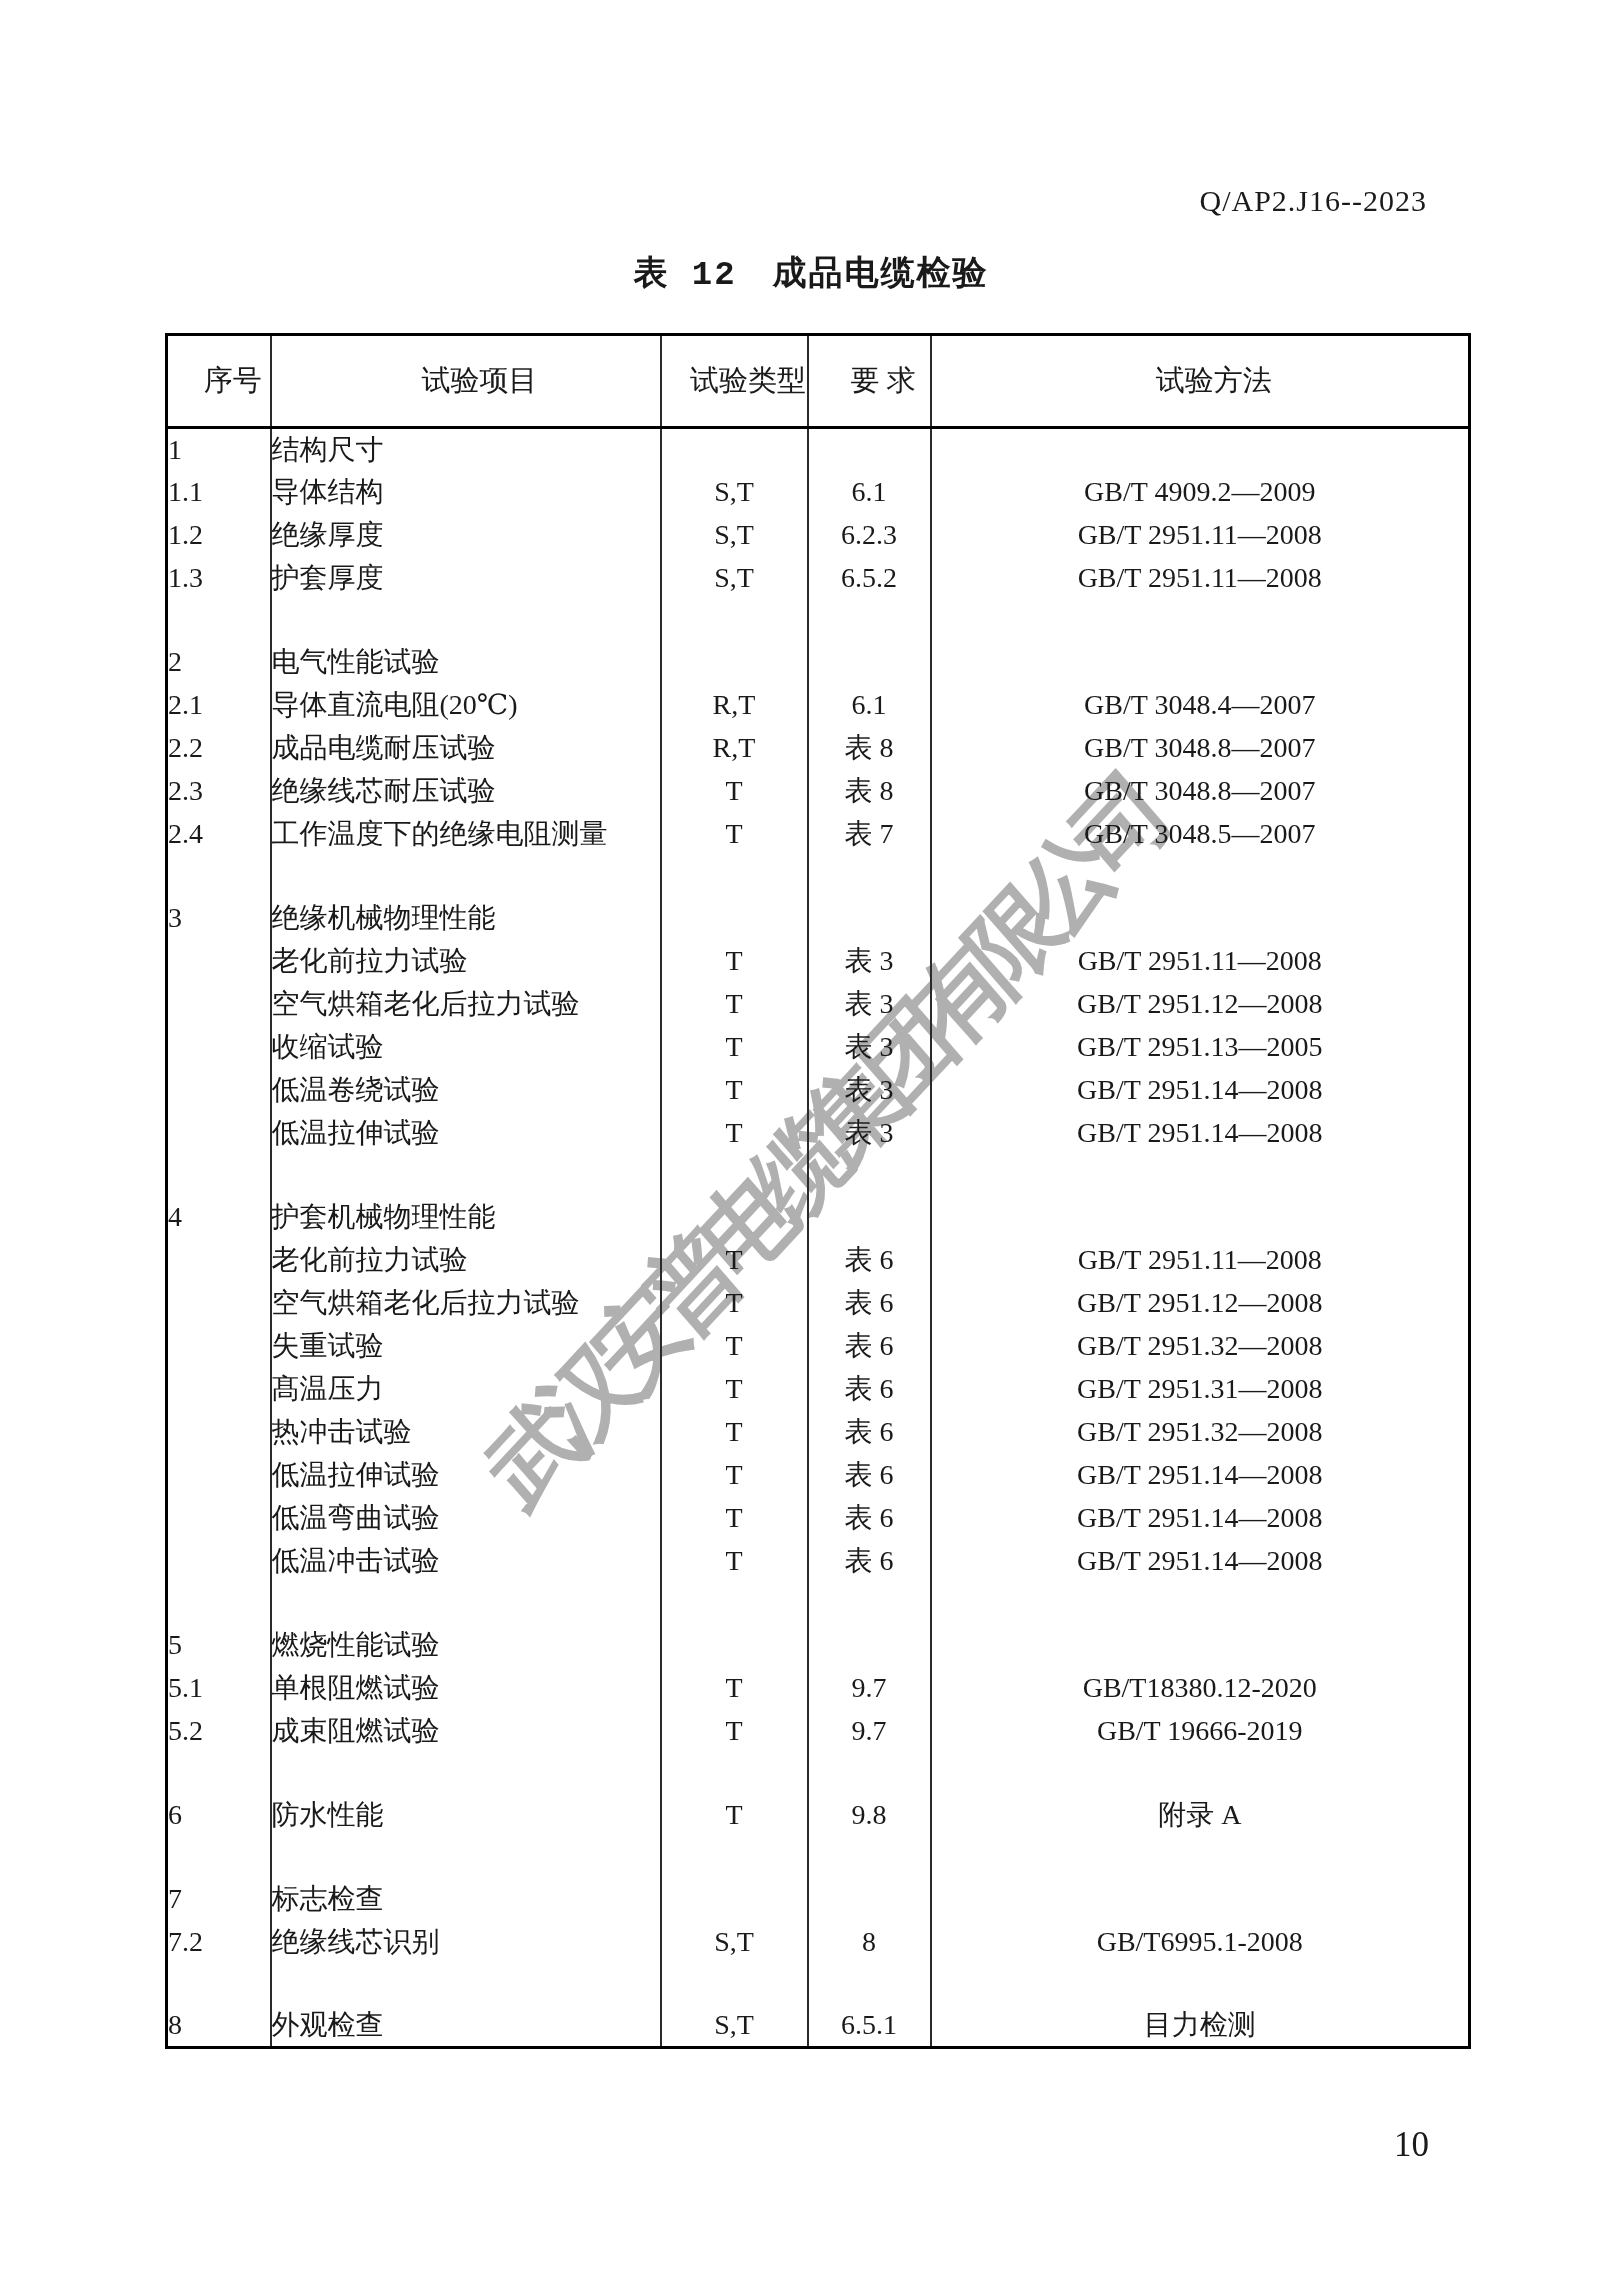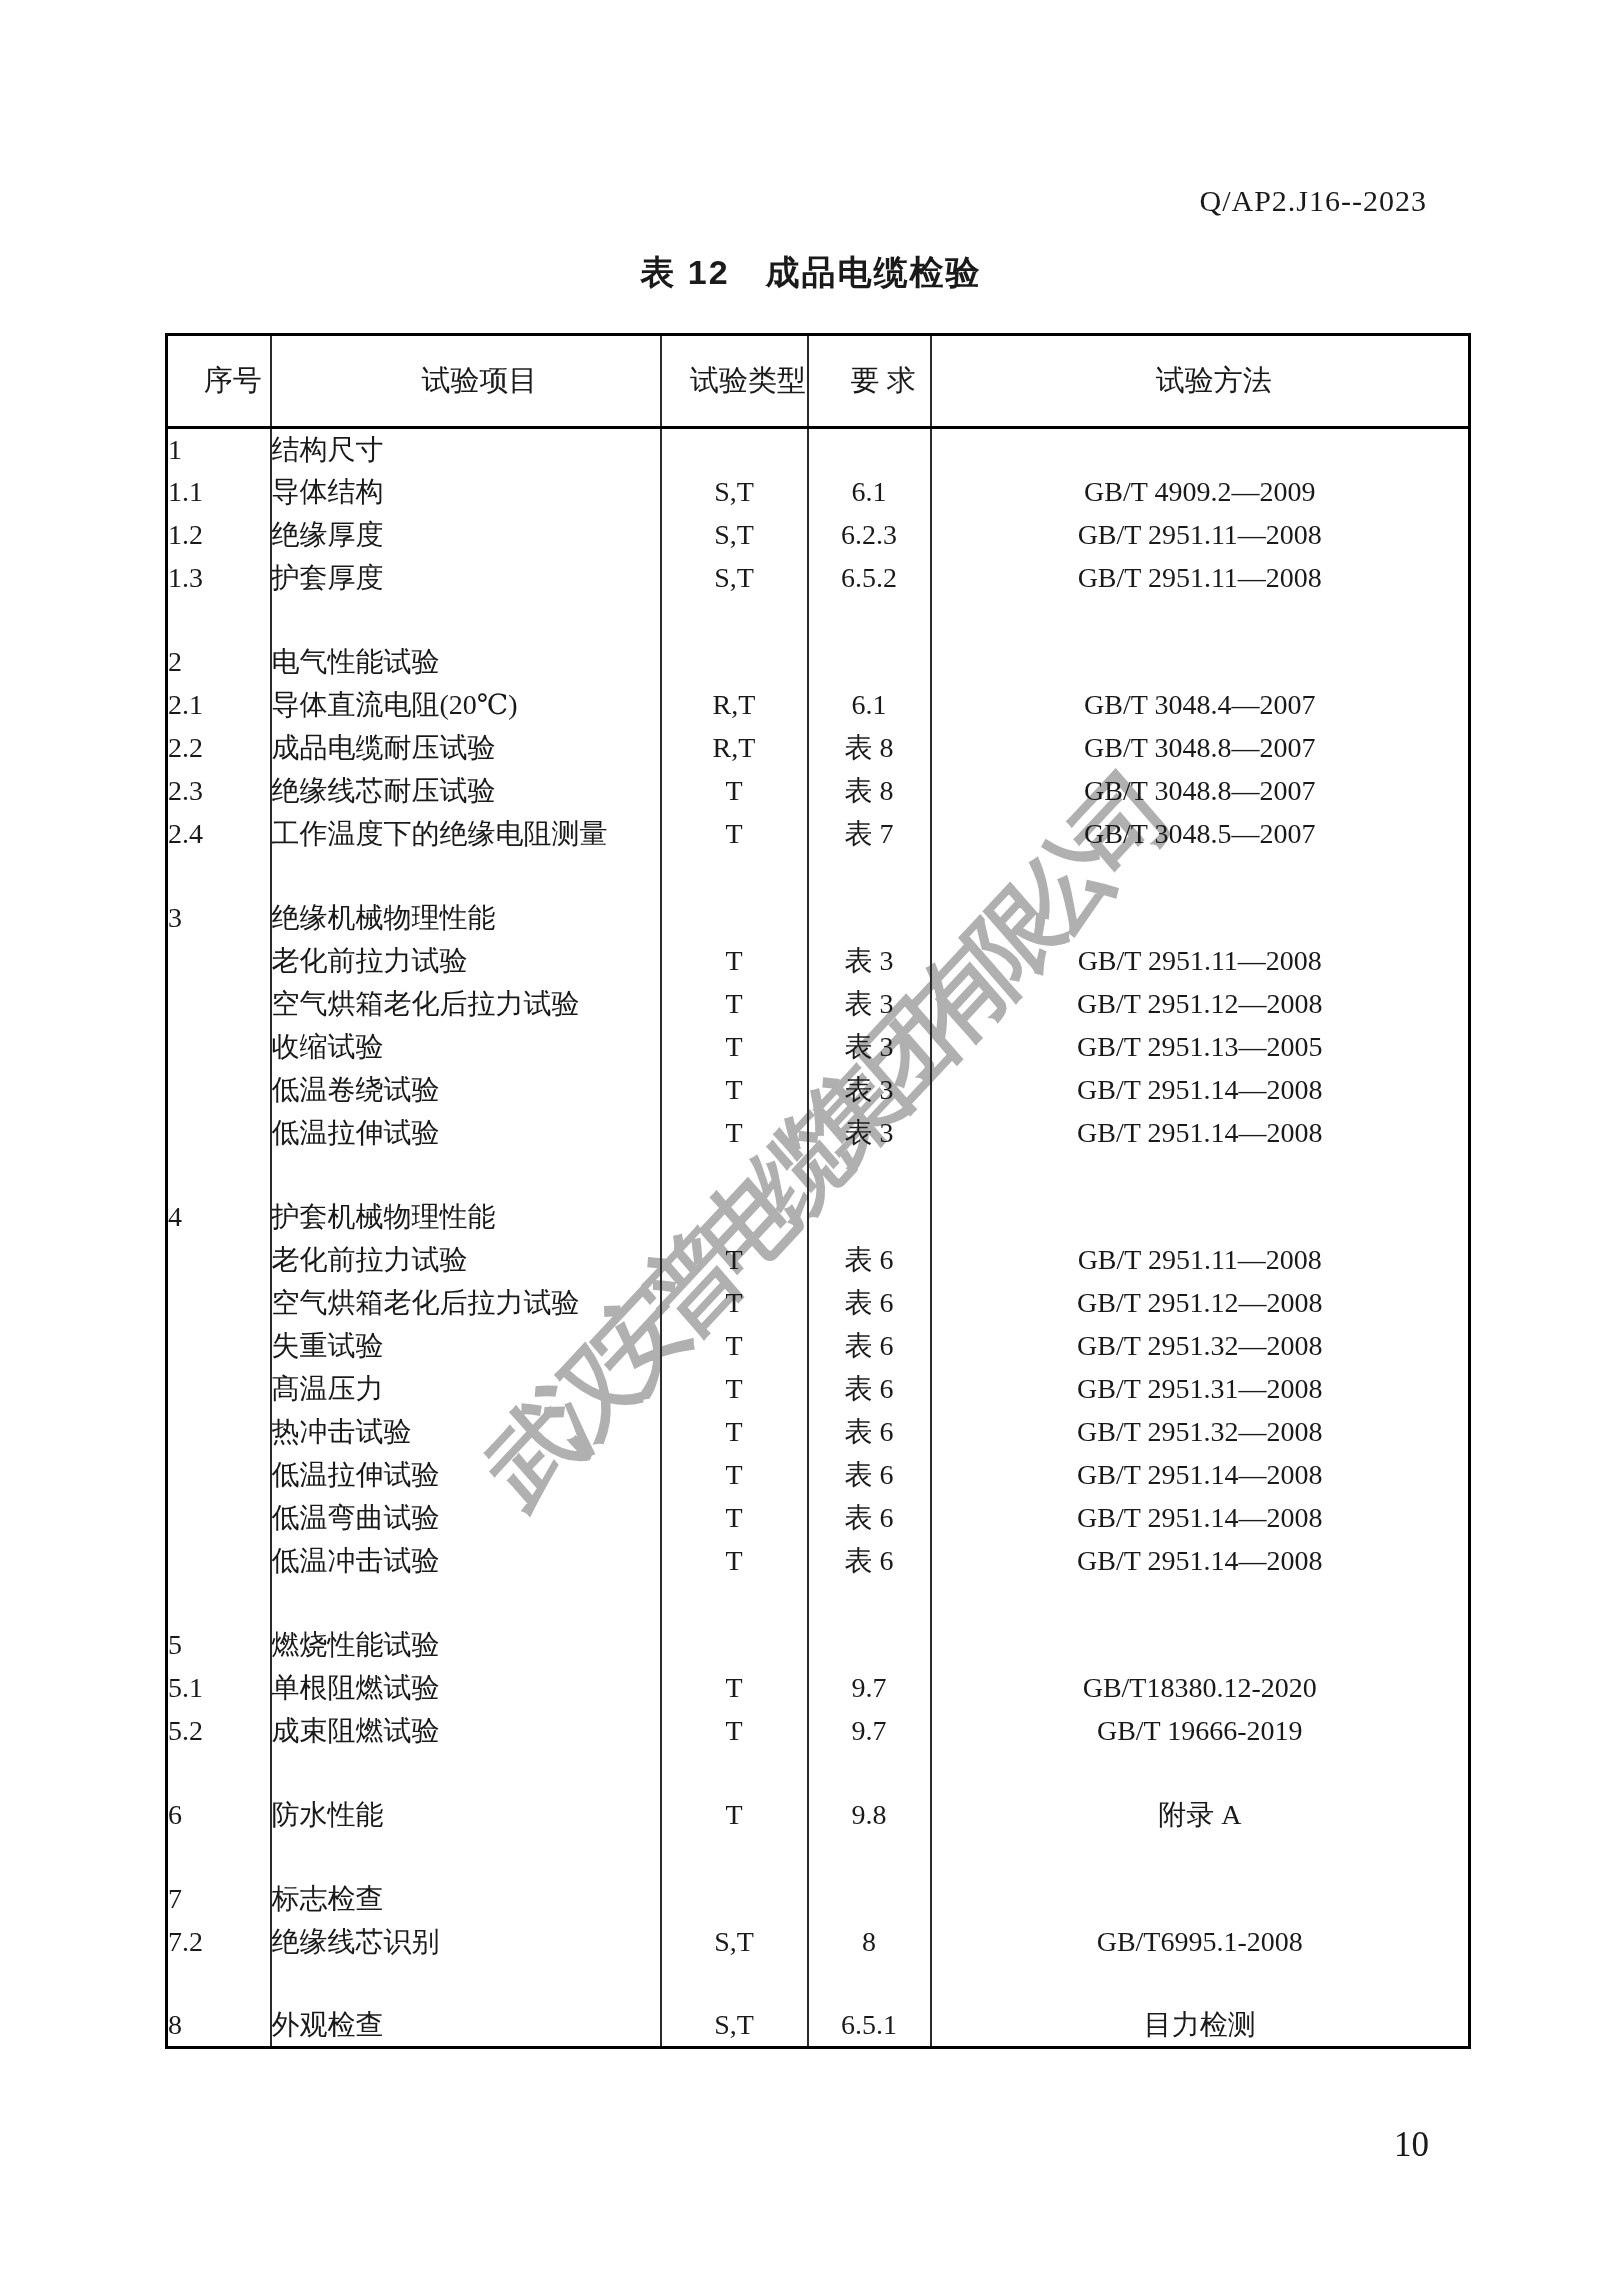--- a/index.html
+++ b/index.html
@@ -12,21 +12,21 @@
     overflow:hidden;
   }
   .doc-number{
     position:absolute;top:184px;right:194px;
     font-size:30px;letter-spacing:1px;
     font-family:"Liberation Serif","DejaVu Serif",serif;
   }
   .page-title{
     position:absolute;top:250px;left:159px;width:1304px;
     text-align:center;
-    font-family:Liberation Sans, sans-serif;
+    font-family:Liberation Mono, monospace;
     font-weight:bold;font-size:34px;letter-spacing:2px;
   }
   .watermark{
     position:absolute;left:823px;top:1145px;
     transform:translate(-50%,-50%) rotate(-47deg) skewX(-6deg);
     transform-origin:center center;
     font-size:94px;font-weight:bold;
     letter-spacing:-15.7px;
     white-space:nowrap;
     color:#a3a3a3;opacity:.85;

